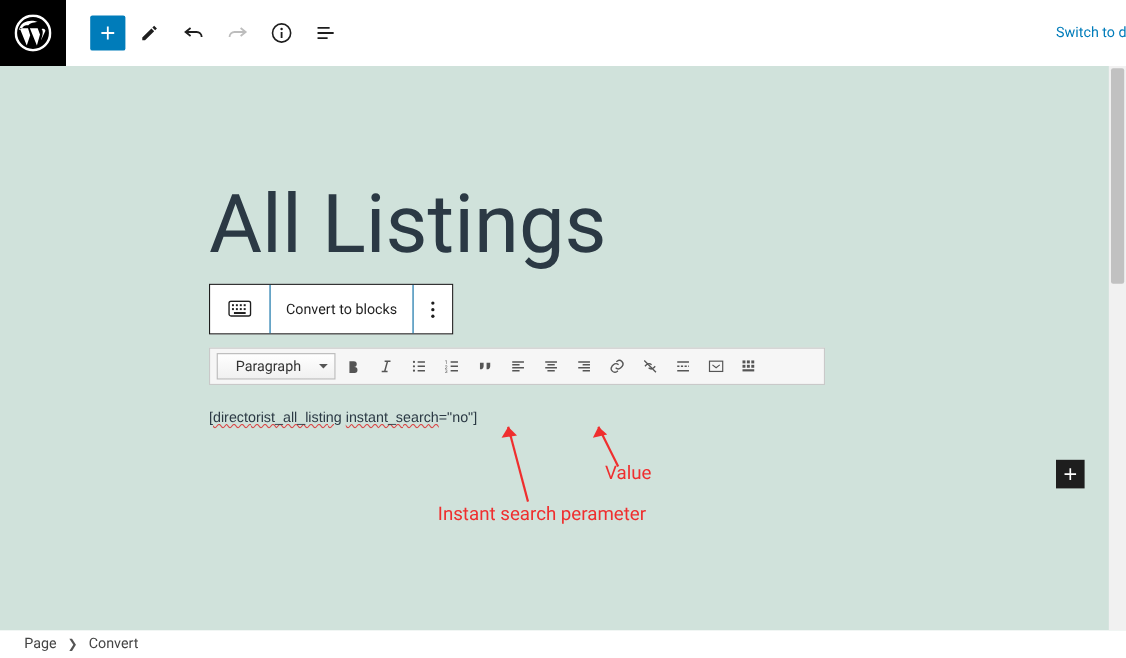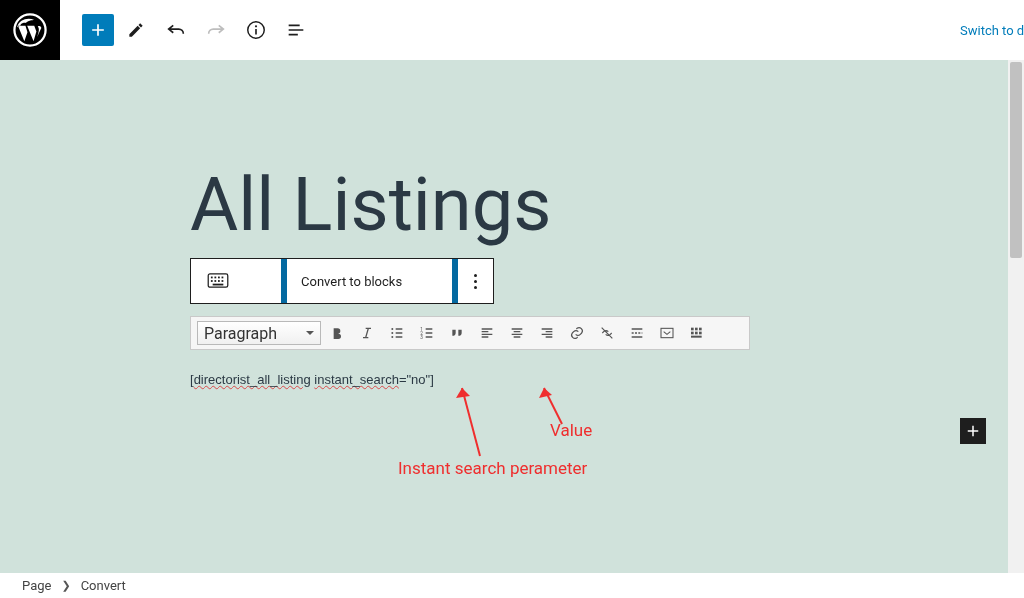--- a/index.html
+++ b/index.html
@@ -88,46 +88,47 @@
   height: 46px;
 }
 .classic-cell {
   display: flex;
   align-items: center;
   justify-content: center;
   padding: 0 14px;
   height: 44px;
 }
 .classic-cell.icon-cell { padding: 0 16px; }
-.classic-cell + .classic-cell { border-left: 6px solid #0369a1; margin-left: 36px; }
+.classic-cell + .classic-cell { border-left: 1px solid #0369a1; }
 .classic-cell .label { font-size: 13px; color: #1e1e1e; }
 .kebab { display: flex; flex-direction: column; gap: 3px; }
 .kebab span { width: 3px; height: 3px; background: #1e1e1e; border-radius: 50%; }
 
 .tinymce-bar {
   margin: 12px 0 0 190px;
   width: 560px;
   border: 1px solid #c9c9c9;
   background: #f6f6f6;
   height: 34px;
   display: flex;
   align-items: center;
   padding: 0 6px;
   gap: 2px;
 }
 .tm-select {
   height: 24px;
-  width: 124px;
+  width: 108px;
   border: 1px solid #b9b9b9;
   background: linear-gradient(#fff,#f0f0f0);
-  font-size: 16px;
+  font-size: 13px;
   padding: 0 20px 0 6px;
   position: relative;
   display: flex; align-items: center;
   color: #333;
+  justify-content: center;
 }
 .tm-select::after {
   content: "";
   position: absolute;
   right: 6px; top: 9px;
   border: 4px solid transparent;
   border-top-color: #555;
 }
 .tm-btn {
   width: 28px; height: 28px;

